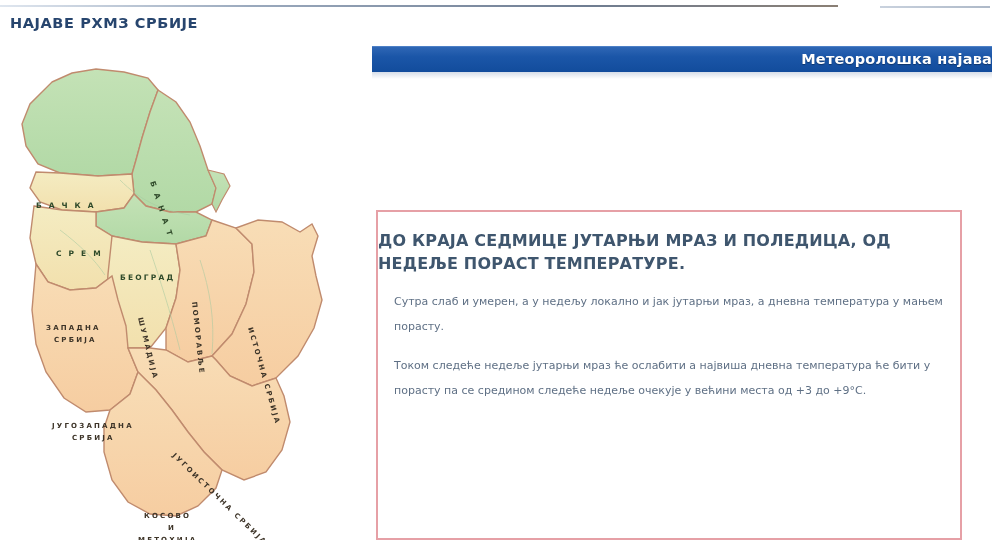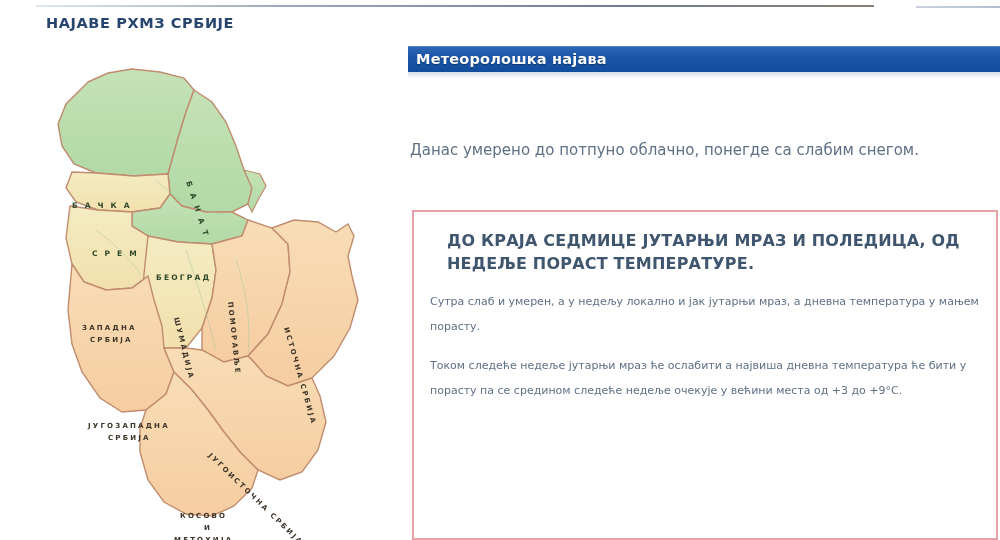--- a/index.html
+++ b/index.html
@@ -3,21 +3,21 @@
 <meta charset="utf-8">
 <style>
   html,body{margin:0;padding:0;}
   body{
     width:1000px;height:540px;
     background:#ffffff;
     font-family:"DejaVu Sans","Liberation Sans",sans-serif;
     overflow:hidden;
     position:relative;
   }
-  #page{position:absolute;inset:0;margin-left:36px;}
+  #page{position:absolute;inset:0;}
 
   
   .top-rule{position:absolute;left:0;top:5px;width:838px;height:2px;
     background:linear-gradient(90deg,#dfe6ef 0%,#9aa9bd 30%,#6f7d92 70%,#8a7f74 100%);}
   .top-rule-2{position:absolute;left:880px;top:6px;width:110px;height:2px;
     background:linear-gradient(90deg,#c9d2de,#aeb9c8);}
 
   
   .page-title{
     position:absolute;left:10px;top:15px;
@@ -44,20 +44,21 @@
   .banner{
     position:absolute;left:4px;top:0px;width:620px;height:26px;
     background:linear-gradient(180deg,#2f67b5 0%,#1b56a8 38%,#124c9c 100%);
     border-top:1px solid #4d80c6;
     box-sizing:border-box;
   }
   .banner span{
     display:block;padding:4px 0 0 8px;
     color:#ffffff;font-size:14.5px;font-weight:bold;letter-spacing:.2px;
     text-shadow:0 1px 1px rgba(0,0,0,.35);
+    text-align:right;
   }
   .banner-shadow{
     position:absolute;left:4px;top:26px;width:620px;height:7px;
     background:linear-gradient(180deg,rgba(200,210,225,.75),rgba(255,255,255,0));
   }
 
   .datetime{
     position:absolute;left:6px;top:52px;
     font-size:17px;font-weight:bold;color:#3f566e;letter-spacing:.2px;
   }
@@ -68,21 +69,21 @@
   }
 
   
   .alertbox{
     position:absolute;left:8px;top:164px;width:586px;height:330px;
     border:2px solid #e6a0a6;
     box-sizing:border-box;
     background:#ffffff;
   }
   .alert-head{
-    padding:17px 16px 0 33px;
+    padding:17px 16px 0 0;
     font-size:16px;line-height:23px;font-weight:bold;
     color:#3f566e;letter-spacing:.2px;
   }
   .alert-p{
     padding:14px 14px 0 16px;
     font-size:11px;line-height:25px;color:#5f7085;
   }
 </style>
 </head>
 <body>
@@ -171,21 +172,20 @@
   </div>
 
   <div class="content">
 
     <div class="banner">
       <span>Метеоролошка најава</span>
     </div>
     <div class="banner-shadow"></div>
 
 
-    <div class="lead">Данас умерено до потпуно облачно, понегде са слабим снегом.</div>
 
     <div class="alertbox">
       <div class="alert-head">ДО КРАЈА СЕДМИЦЕ ЈУТАРЊИ МРАЗ И ПОЛЕДИЦА, ОД НЕДЕЉЕ ПОРАСТ ТЕМПЕРАТУРЕ.</div>
       <div class="alert-p">Сутра слаб и умерен, а у недељу локално и јак јутарњи мраз, а дневна температура у мањем порасту.</div>
       <div class="alert-p">Током следеће недеље јутарњи мраз ће ослабити а највиша дневна температура ће бити у порасту па се средином следеће недеље очекује у већини места од +3 до +9°C.</div>
     </div>
 
   </div>
 </div>
 

